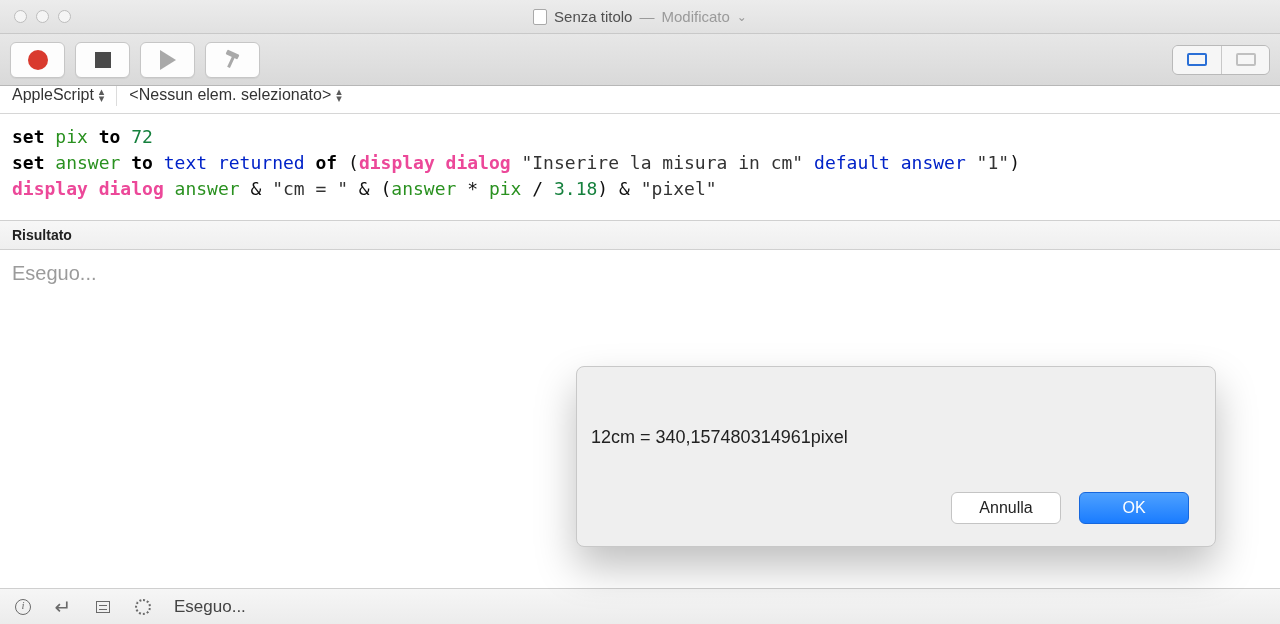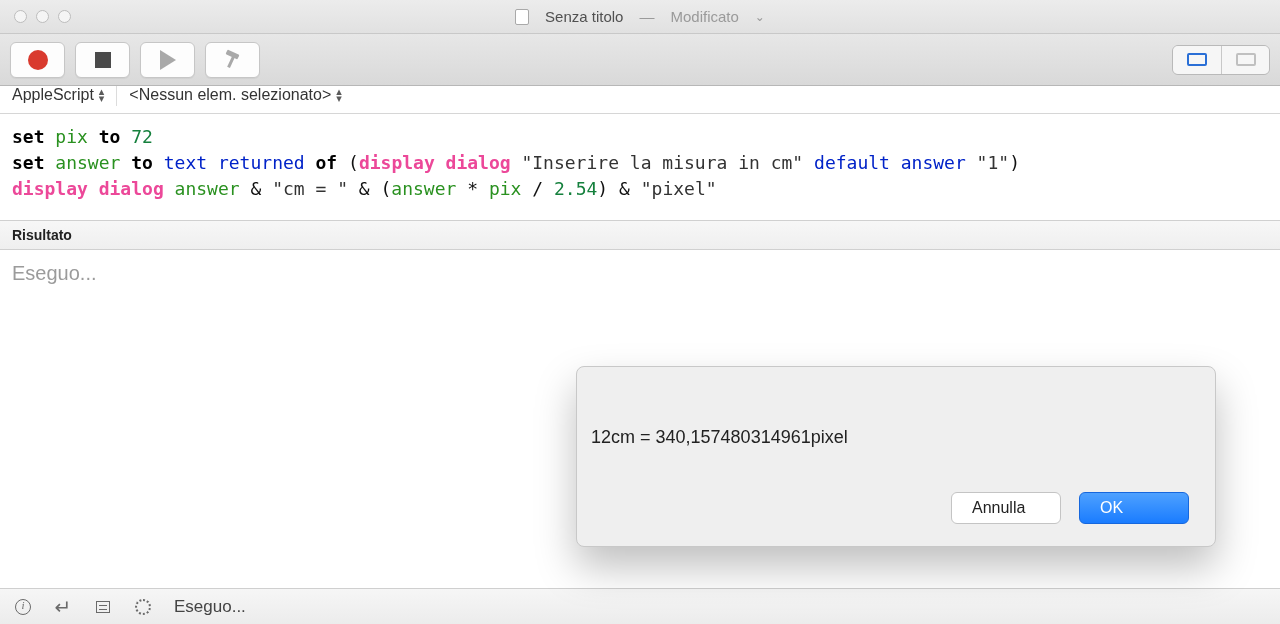--- a/index.html
+++ b/index.html
@@ -15,21 +15,21 @@
     position: relative;
   }
   .traffic { display: flex; gap: 9px; padding-left: 14px; }
   .traffic .light {
     width: 13px; height: 13px; border-radius: 50%;
     border: 1px solid #bdbdbd; background: #f5f5f5;
   }
   .title-center {
     position: absolute; left: 0; right: 0; text-align: center;
     font-size: 15px; color: #505050;
-    display: flex; align-items: center; justify-content: center; gap: 16px;
+    display: flex; align-items: center; justify-content: center; gap: 7px;
   }
   .title-center .docicon {
     width: 14px; height: 16px; border: 1px solid #a9a9a9; border-radius: 2px;
     display: inline-block; position: relative; background: #fff;
   }
   .title-center .modified { color: #9a9a9a; }
   .title-center .chev { color: #9a9a9a; font-size: 12px; }
 
   
   .toolbar {
@@ -133,21 +133,21 @@
     background: #efefef;
     border: 1px solid #c8c8c8;
     box-shadow: 0 20px 40px rgba(0,0,0,.25);
     padding: 60px 26px 22px 14px;
   }
   .dialog .msg { font-size: 18px; color: #222; }
   .dialog .btnrow { display:flex; justify-content:flex-end; gap: 18px; margin-top: 44px;}
   .macbtn {
     min-width: 110px; height: 32px; padding: 0 20px;
     border-radius: 6px; font-size: 16px;
-    display:flex; align-items:center; justify-content:flex-start;
+    display:flex; align-items:center; justify-content:center;
     border: 1px solid #c4c4c4; background:#fff; color:#222;
   }
   .macbtn.primary {
     background: linear-gradient(#4ea1ff,#1a7cff);
     border: 1px solid #1667dd; color:#fff;
   }
 </style>
 </head>
 <body>
 
@@ -203,21 +203,21 @@
     <span>&lt;Nessun elem. selezionato&gt;</span>
     <span class="updown">
         <span>▴</span>
         <span>▾</span>
       </span>
   </span>
 </div>
 
 <div class="editor"><span class="kw">set</span> <span class="var">pix</span> <span class="kw">to</span> <span class="num">72</span>
 <span class="kw">set</span> <span class="var">answer</span> <span class="kw">to</span> <span class="param">text returned</span> <span class="kw">of</span> <span>(</span><span class="cmd">display dialog</span> <span class="str">"Inserire la misura in cm"</span> <span class="param">default answer</span> <span class="str">"1"</span><span>)</span>
-<span class="cmd">display dialog</span> <span class="var">answer</span> <span>&amp;</span> <span class="str">"cm = "</span> <span>&amp;</span> <span>(</span><span class="var">answer</span> <span>*</span> <span class="var">pix</span> <span>/</span> <span class="num">2.54</span><span>)</span> <span>&amp;</span> <span class="str">"pixel"</span></div>
+<span class="cmd">display dialog</span> <span class="var">answer</span> <span>&amp;</span> <span class="str">"cm = "</span> <span>&amp;</span> <span>(</span><span class="var">answer</span> <span>*</span> <span class="var">pix</span> <span>/</span> <span class="num">3.18</span><span>)</span> <span>&amp;</span> <span class="str">"pixel"</span></div>
 
 <div class="reshdr">Risultato</div>
 <div class="resbody">
   <span>Eseguo...</span>
 </div>
 
 <div class="statusbar">
   <span class="ic">
       <span class="circ-i"></span>
     </span>

